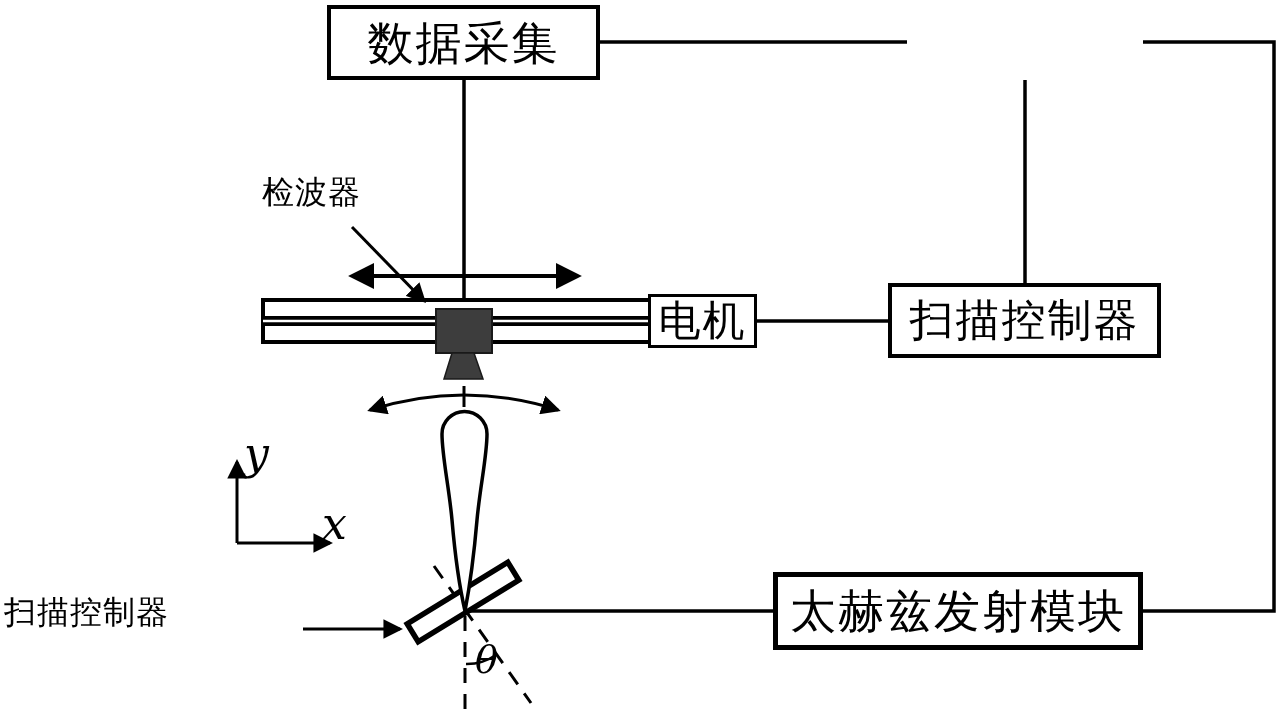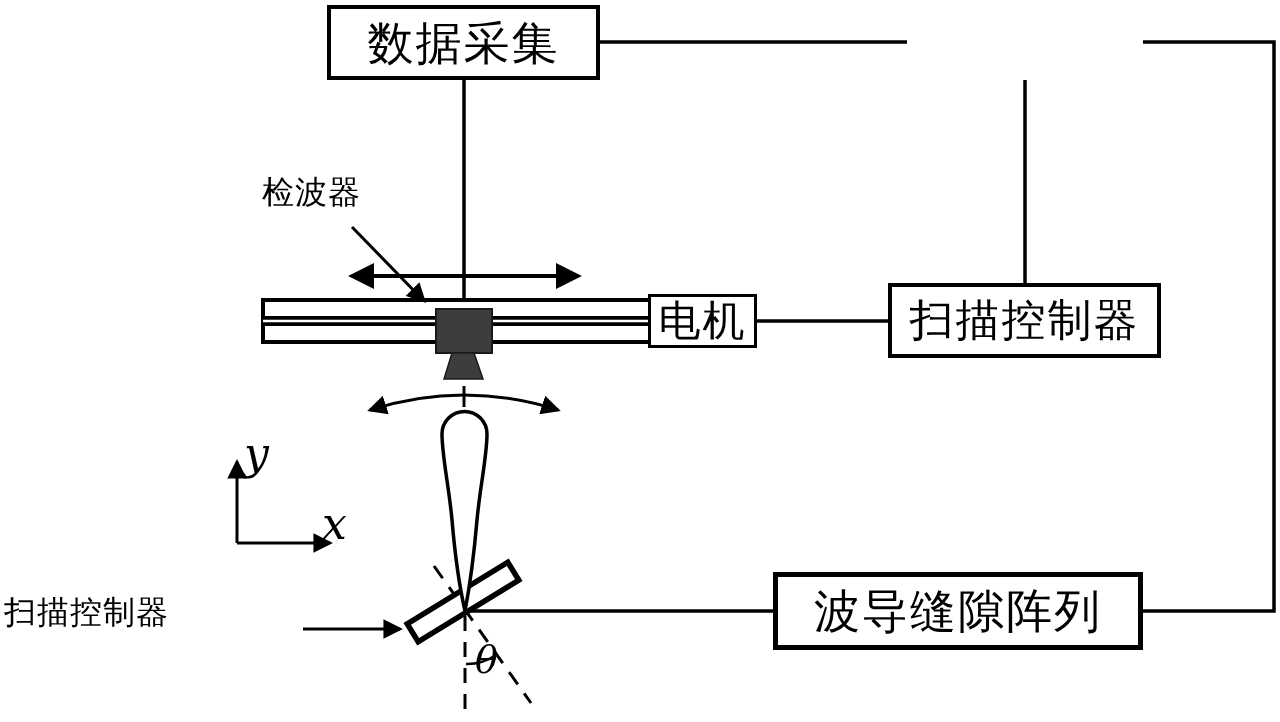--- a/index.html
+++ b/index.html
@@ -81,21 +81,21 @@
     <line x1="303" y1="629" x2="400" y2="629" stroke="#000" stroke-width="3" marker-end="url(#ah)"></line>
   </svg>
 
   <div class="box" style="left:327px;top:5px;width:273px;height:75px;">数据采集</div>
 
 
   <div class="box" style="left:648px;top:294px;width:109px;height:54px;font-size:42px;border-width:3.5px;">电机</div>
 
   <div class="box" style="left:888px;top:283px;width:273px;height:75px;font-size:44px;font-family:Liberation Serif, serif;">扫描控制器</div>
 
-  <div class="box" style="left:773px;top:572px;width:370px;height:78px;border-width:5px;">波导缝隙阵列</div>
+  <div class="box" style="left:773px;top:572px;width:370px;height:78px;border-width:5px;">太赫兹发射模块</div>
 
   <div class="freelabel" style="left:262px;top:176px;">检波器</div>
 
   <div class="freelabel" style="left:4px;top:596px;">扫描控制器</div>
 
   <div class="mathlabel" style="left:244px;top:432px;font-size:44px;">y</div>
 
   <div class="mathlabel" style="left:322px;top:502px;font-size:44px;">x</div>
 
   <div class="mathlabel" style="left:475px;top:641px;font-size:38px;">θ</div>

